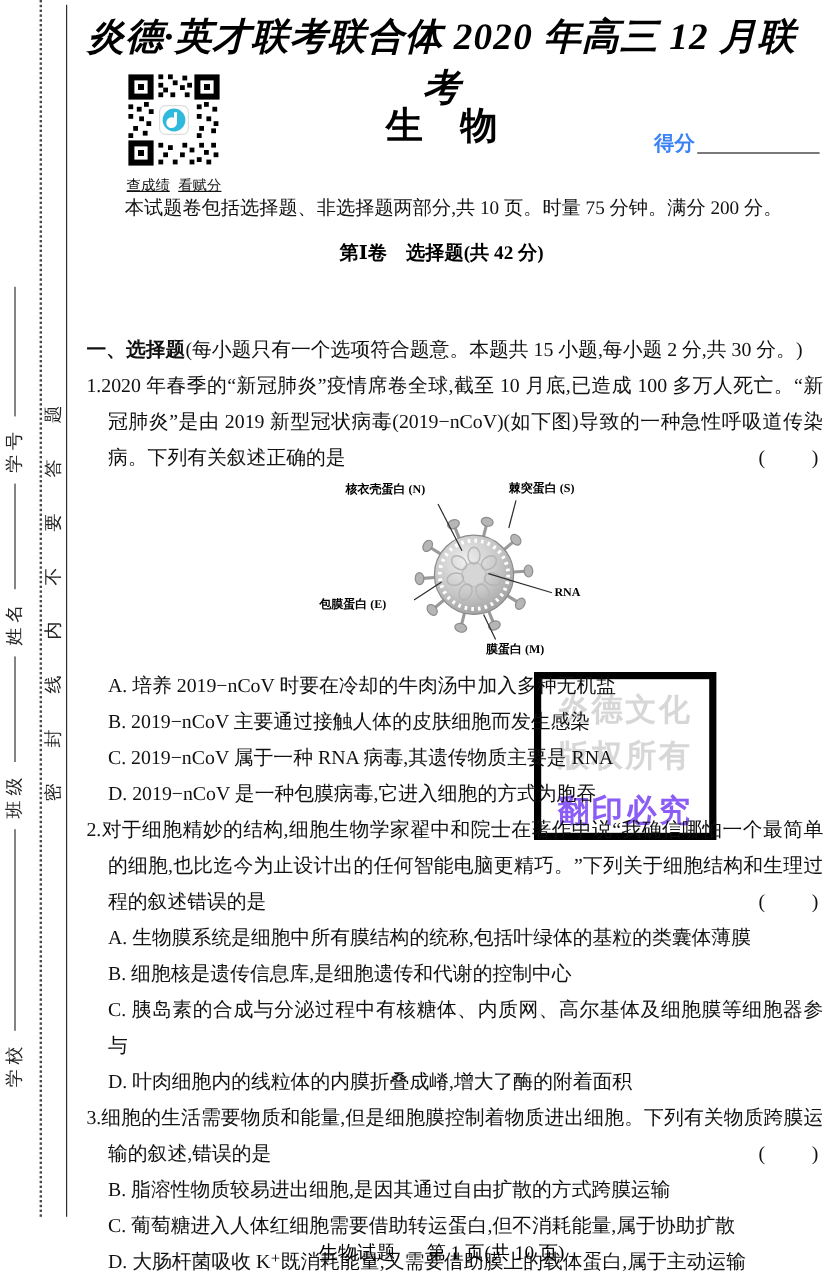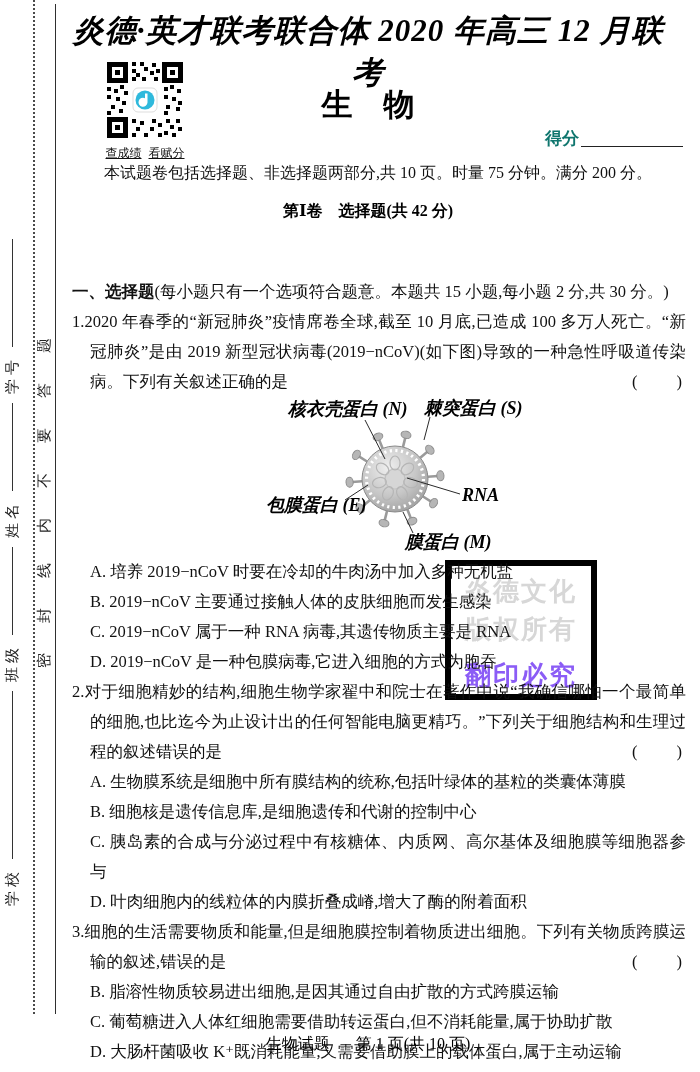--- a/index.html
+++ b/index.html
@@ -30,21 +30,21 @@
     position:absolute;left:60px;top:10px;width:616px;text-align:center;
     font-size:31px;font-weight:bold;font-style:italic;letter-spacing:1px;color:#000;
   }
   .qr-block{position:absolute;left:104px;top:60px;width:82px;text-align:center;}
   .qr-caption{font-size:12px;color:#111;margin-top:1px;display:flex;justify-content:center;gap:7px;
     font-family:"Liberation Sans","DejaVu Sans",sans-serif;text-decoration:underline;}
   .subject-title{
     position:absolute;left:60px;top:84px;width:616px;text-align:center;
     font-size:31px;font-weight:bold;color:#000;
   }
-  .score-line{position:absolute;left:545px;top:127px;font-size:17px;font-weight:bold;color:#0f766e;}
+  .score-line{position:absolute;left:545px;top:108px;font-size:17px;font-weight:bold;color:#3b82f6;}
   .score-blank{display:inline-block;width:102px;border-bottom:1.5px solid #222;height:16px;
     vertical-align:-3px;margin-left:2px;}
   .intro-line{position:absolute;left:104px;top:163px;width:586px;font-size:16px;color:#111;}
   .section-heading{
     position:absolute;left:60px;top:201px;width:616px;text-align:center;
     font-size:16px;font-weight:bold;color:#000;
   }
   
   .watermark{position:absolute;left:445px;top:560px;width:140px;height:128px;
     border:6px solid #000000;z-index:0;}
@@ -56,22 +56,22 @@
     position:absolute;left:72px;top:246px;width:614px;z-index:1;
     font-size:16.5px;line-height:30px;text-align:justify;color:#111;margin-top:31px;
   }
   .selector-note .bold{font-weight:bold;}
   .q-stem{position:relative;padding-left:18px;text-indent:-18px;}
   .q-opt{padding-left:18px;}
   .answer-blank{position:absolute;right:2px;bottom:0;text-indent:0;letter-spacing:2px;}
   
   .virus-figure{position:relative;height:156px;margin:2px 0 2px 0;}
   .virus-figure svg{position:absolute;left:0;top:0;}
-  .fig-label{position:absolute;font-size:18px;font-weight:600;white-space:nowrap;color:#000;
-    line-height:16px;font-style:italic;}
+  .fig-label{position:absolute;font-size:10px;font-weight:600;white-space:nowrap;color:#000;
+    line-height:16px;}
   .lbl-n{left:216px;top:2px;} .lbl-s{left:352px;top:1px;}
   .lbl-e{left:194px;top:98px;} .lbl-rna{left:390px;top:88px;}
   .lbl-m{left:333px;top:135px;}
   
   .page-footer{position:absolute;left:60px;top:1034px;width:616px;text-align:center;
     font-size:16px;color:#000000;z-index:1;}
   .page-footer .doc{margin-right:26px;}
 </style>
 </head>
 <body>

